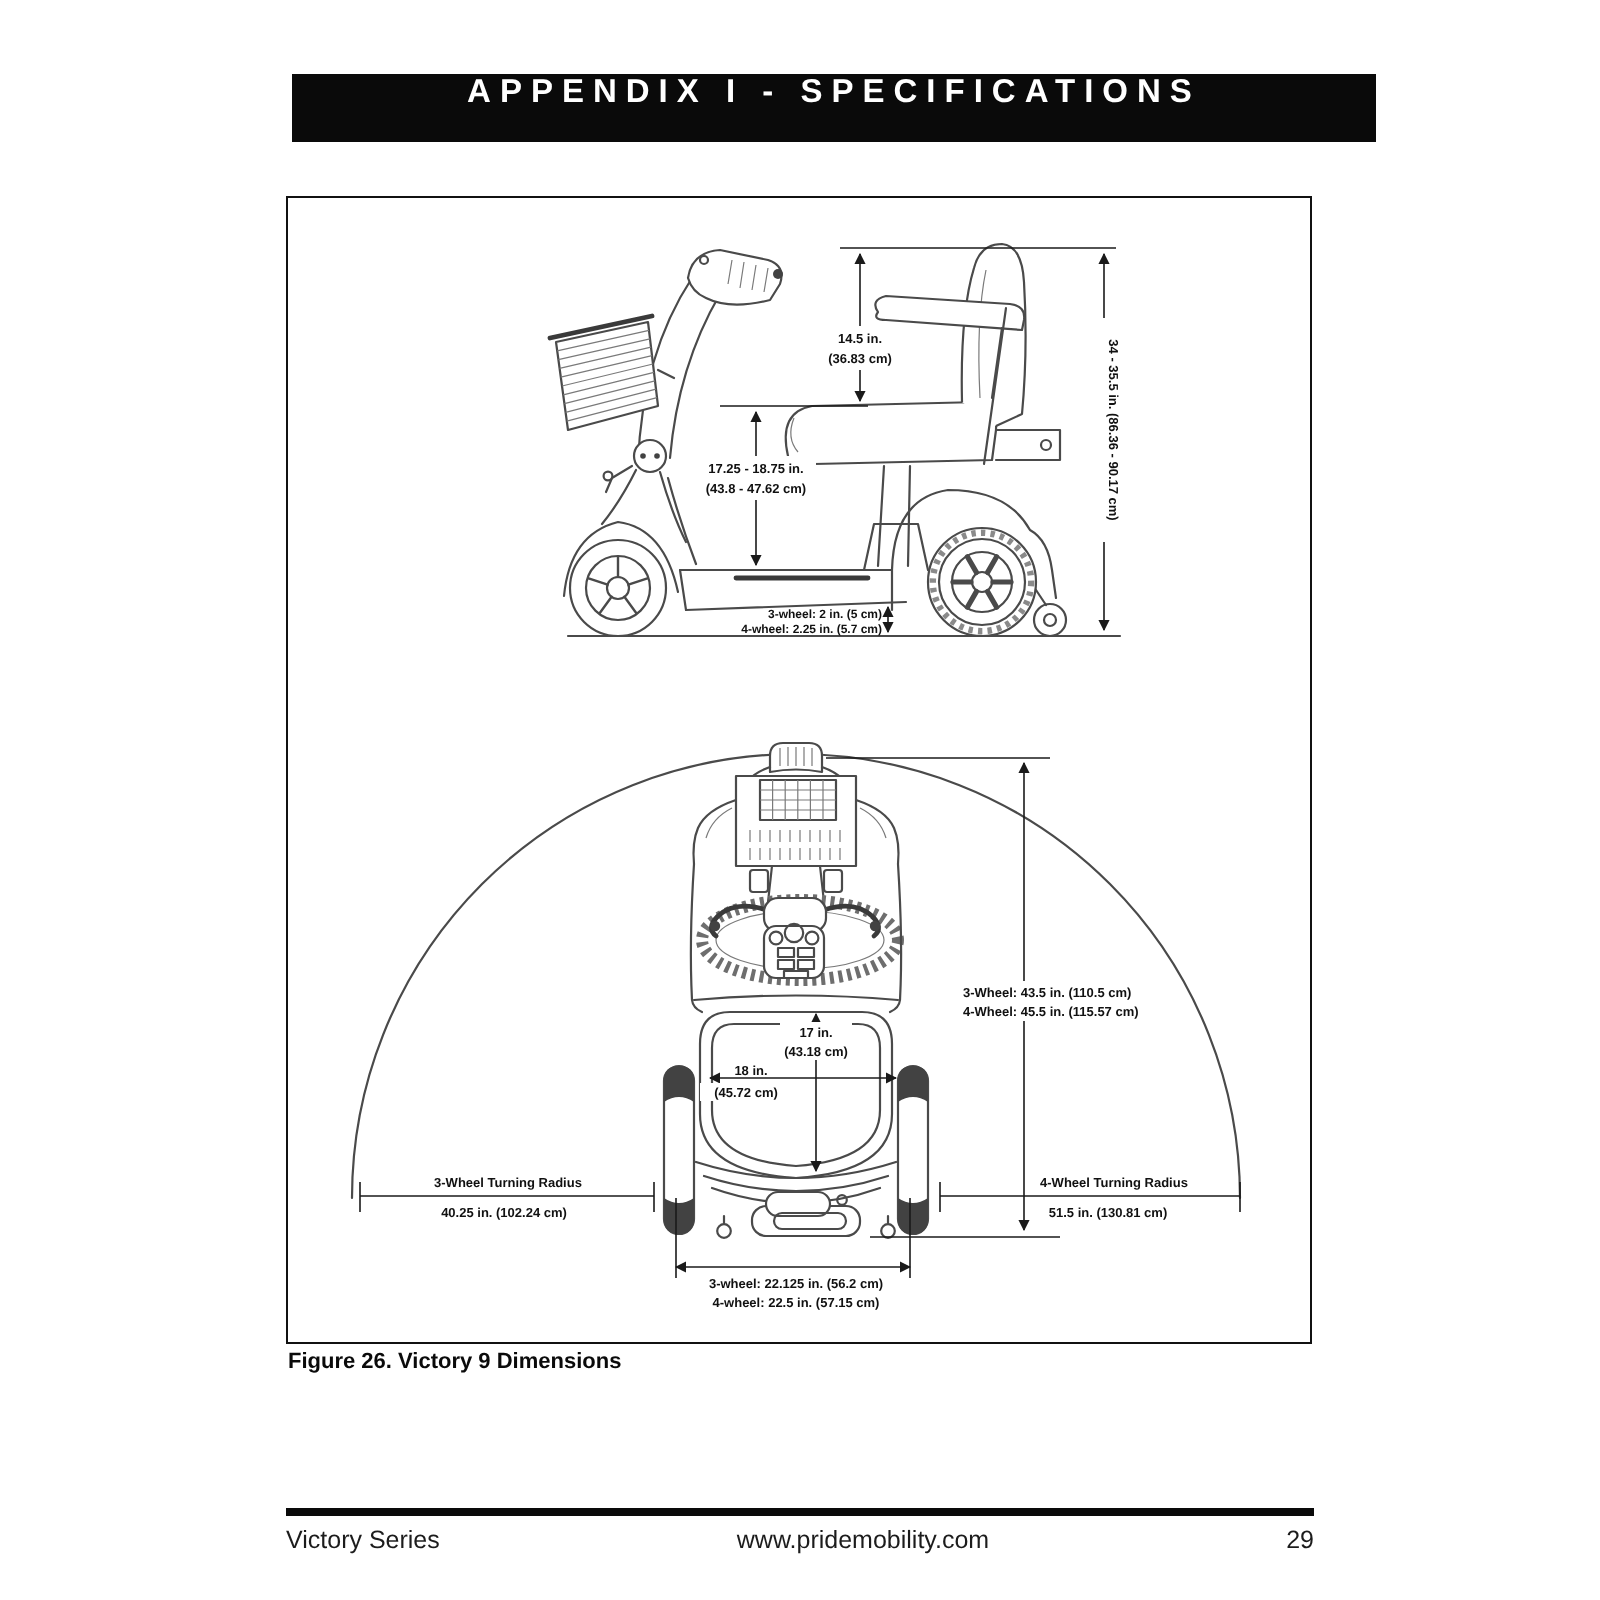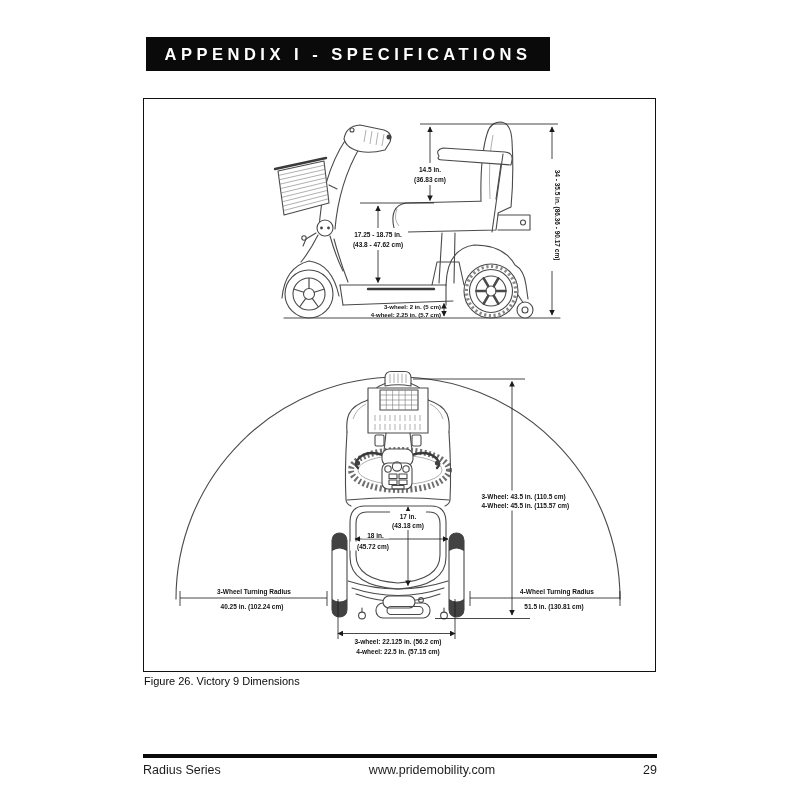--- a/index.html
+++ b/index.html
@@ -1,24 +1,24 @@
 <!DOCTYPE html>
 <html><head>
 <meta charset="utf-8">
 <style>
   html,body{margin:0;padding:0;background:#fff;}
   body{width:800px;height:800px;position:relative;overflow:hidden;
        font-family:"Liberation Sans", sans-serif;color:#111;}
-  .banner{position:absolute;left:146px;top:37px;width:404px;height:34px;
-          background:#0a0a0a;display:flex;align-items:center;justify-content:center;}
+  .banner{position:absolute;left:146px;top:37px;width:542px;height:34px;
+          background:#0a0a0a;display:flex;justify-content:center;}
   .banner span{color:#fff;font-weight:bold;font-size:16.5px;letter-spacing:4.5px;white-space:nowrap;}
   .figbox{position:absolute;left:143px;top:98px;width:513px;height:574px;
           border:1.5px solid #111;box-sizing:border-box;background:#fff;}
   .figbox svg{display:block;width:510px;height:571px;}
-  .caption{position:absolute;left:144px;top:675px;font-size:11px;font-weight:normal;color:#0a0a0a;text-align:right;}
+  .caption{position:absolute;left:144px;top:675px;font-size:11px;font-weight:bold;color:#0a0a0a;text-align:right;}
   .frule{position:absolute;left:143px;top:754px;width:514px;height:4px;background:#0a0a0a;}
   .footer{position:absolute;left:143px;top:763px;width:514px;display:flex;
           justify-content:space-between;align-items:baseline;font-size:12.5px;color:#1c1c1c;}
   
   .s{fill:none;stroke:#4a4a4a;stroke-width:1.1;stroke-linecap:round;stroke-linejoin:round;}
   .s2{fill:none;stroke:#3a3a3a;stroke-width:2.4;stroke-linecap:round;}
   .sf{fill:#fff;stroke:#4a4a4a;stroke-width:1.1;stroke-linejoin:round;}
   .thin{fill:none;stroke:#7a7a7a;stroke-width:0.6;}
   .dk{fill:#424242;stroke:none;}
   .sp{stroke:#4a4a4a;stroke-width:2.6;stroke-linecap:round;}
@@ -262,16 +262,16 @@
       <text class="t" text-anchor="middle" x="254" y="554.5">4-wheel: 22.5 in. (57.15 cm)</text>
     </g>
   </g>
 </svg>
 </div>
 
 <div class="caption">Figure 26. Victory 9 Dimensions</div>
 
 <div class="frule"></div>
 <div class="footer">
-  <span>Radius Series</span>
+  <span>Victory Series</span>
   <span>www.pridemobility.com</span>
   <span>29</span>
 </div>
 
 </body></html>

